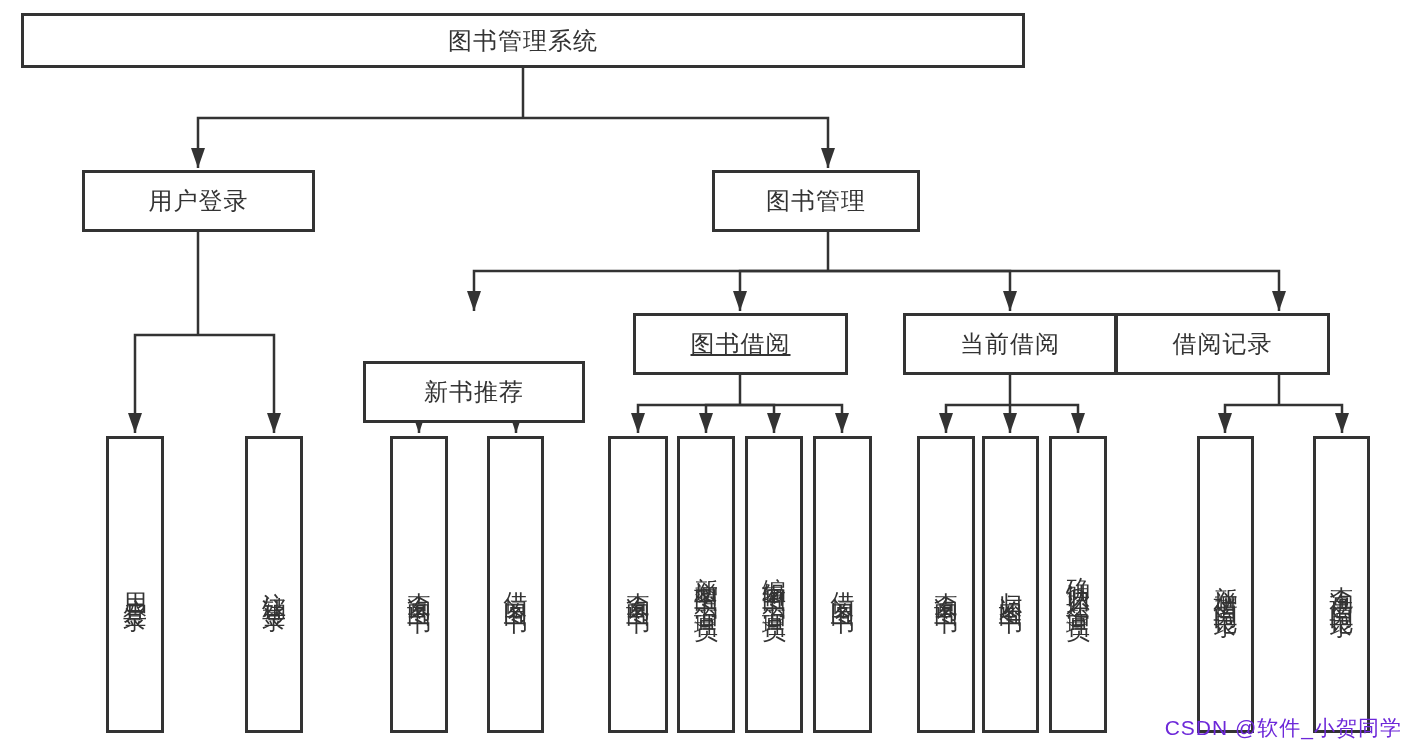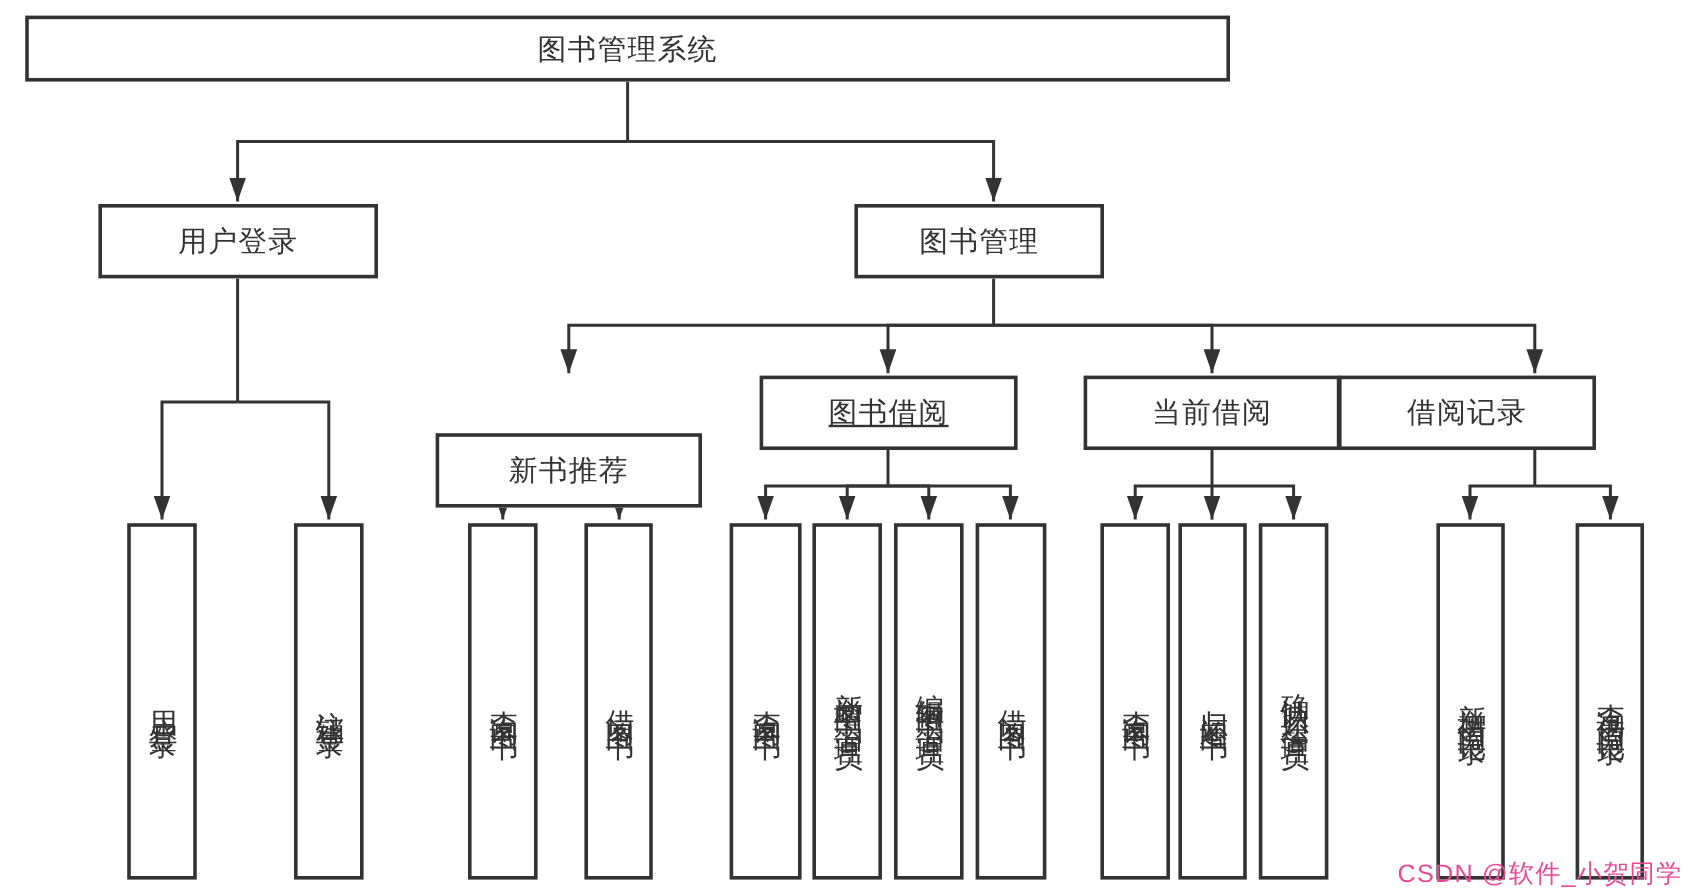--- a/index.html
+++ b/index.html
@@ -44,21 +44,21 @@
     text-orientation: mixed;
     font-size: 24px;
     letter-spacing: 6px;
     line-height: 1;
   }
   .watermark {
     position: absolute;
     right: 3px;
     bottom: 5px;
     font-size: 21px;
-    color: #ec4899;
+    color: #6d28d9;
     letter-spacing: 1px;
     z-index: 3;
     white-space: nowrap;
   }
 </style>
 </head>
 <body>
 
 <div class="stage">
 

